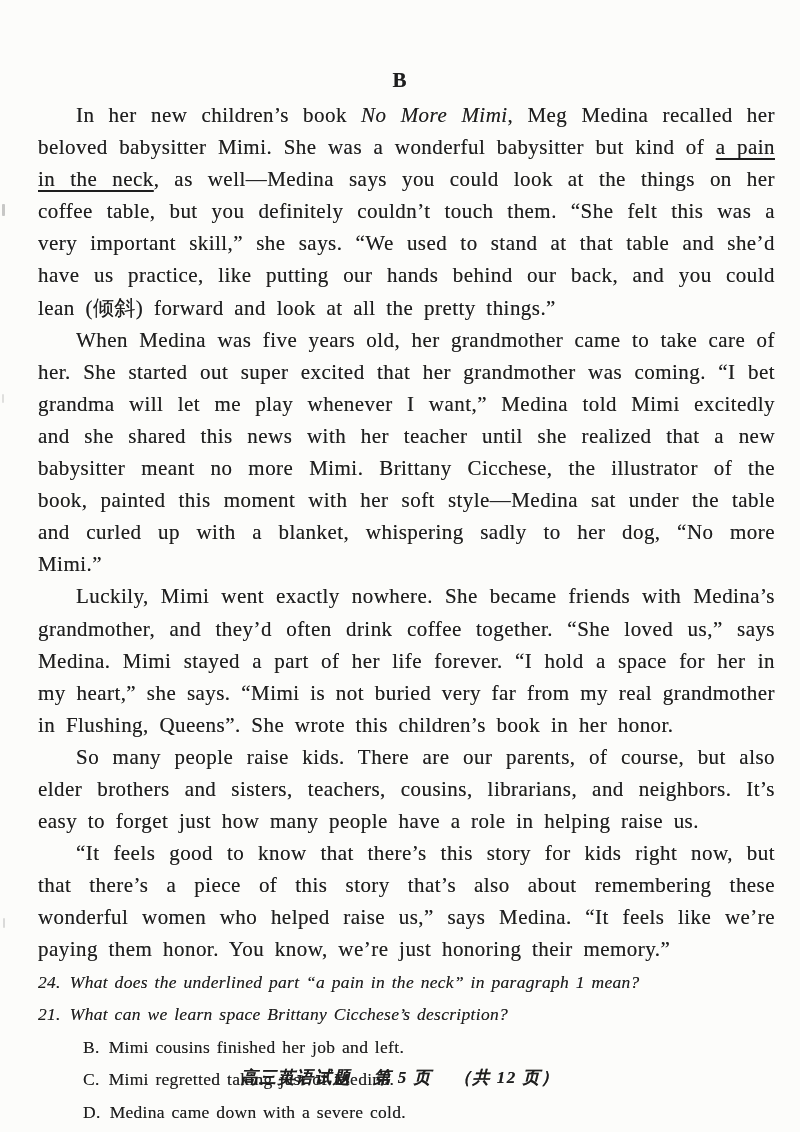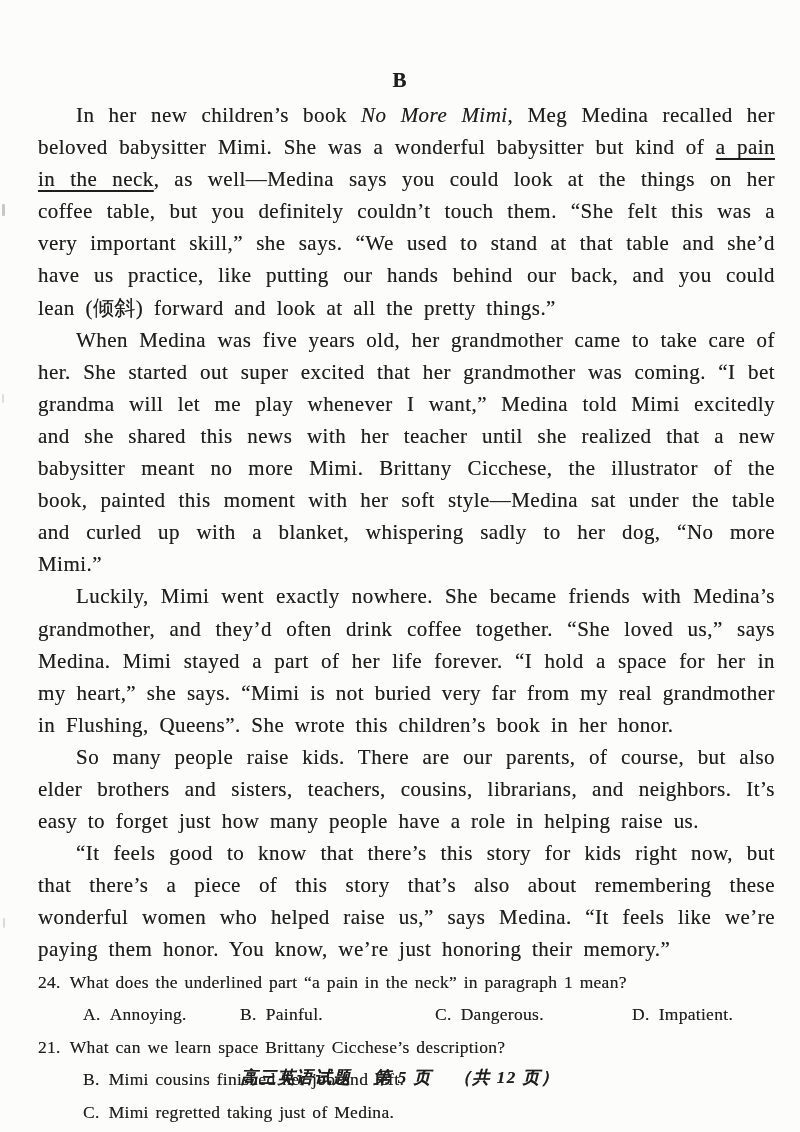--- a/index.html
+++ b/index.html
@@ -44,21 +44,21 @@
   }
   .seg-italic { font-style: italic; }
   .seg-underline { text-decoration: underline; text-underline-offset: 4px; }
 
   .questions {
     font-size: 17.5px;
     line-height: 32.5px;
     letter-spacing: 0.3px;
     word-spacing: 2px;
   }
-  .q-head { white-space: nowrap; }
+  .q-head { white-space: nowrap; font-style: italic; }
   .q-number { display: inline-block; margin-right: 9px; }
   .options.inline {
     display: flex;
     padding-left: 45px;
   }
   .options.inline .option { white-space: nowrap; }
   .options.inline .option:nth-child(1) { width: 157px; }
   .options.inline .option:nth-child(2) { width: 195px; }
   .options.inline .option:nth-child(3) { width: 197px; }
   .options.stacked .option { padding-left: 45px; white-space: nowrap; }
@@ -94,26 +94,20 @@
     <div class="passage">
         <p class="para"><span class="seg">In her new children’s book </span><span class="seg-italic">No More Mimi</span><span class="seg">, Meg Medina recalled her beloved babysitter Mimi. She was a wonderful babysitter but kind of </span><span class="seg-underline">a pain in the neck</span><span class="seg">, as well—Medina says you could look at the things on her coffee table, but you definitely couldn’t touch them. “She felt this was a very important skill,” she says. “We used to stand at that table and she’d have us practice, like putting our hands behind our back, and you could lean (倾斜) forward and look at all the pretty things.”</span></p>
         <p class="para"><span class="seg">When Medina was five years old, her grandmother came to take care of her. She started out super excited that her grandmother was coming. “I bet grandma will let me play whenever I want,” Medina told Mimi excitedly and she shared this news with her teacher until she realized that a new babysitter meant no more Mimi. Brittany Cicchese, the illustrator of the book, painted this moment with her soft style—Medina sat under the table and curled up with a blanket, whispering sadly to her dog, “No more Mimi.”</span></p>
         <p class="para"><span class="seg">Luckily, Mimi went exactly nowhere. She became friends with Medina’s grandmother, and they’d often drink coffee together. “She loved us,” says Medina. Mimi stayed a part of her life forever. “I hold a space for her in my heart,” she says. “Mimi is not buried very far from my real grandmother in Flushing, Queens”. She wrote this children’s book in her honor.</span></p>
         <p class="para"><span class="seg">So many people raise kids. There are our parents, of course, but also elder brothers and sisters, teachers, cousins, librarians, and neighbors. It’s easy to forget just how many people have a role in helping raise us.</span></p>
         <p class="para"><span class="seg">“It feels good to know that there’s this story for kids right now, but that there’s a piece of this story that’s also about remembering these wonderful women who helped raise us,” says Medina. “It feels like we’re paying them honor. You know, we’re just honoring their memory.”</span></p>
       </div>
     <div class="questions">
         <div class="question">
           <div class="q-head"><span class="q-number">24.</span><span>What does the underlined part “a pain in the neck” in paragraph 1 mean?</span></div>
-          <div class="options inline">
-            <div class="option"><span class="opt-label">A.</span><span>Annoying.</span></div>
-            <div class="option"><span class="opt-label">B.</span><span>Painful.</span></div>
-            <div class="option"><span class="opt-label">C.</span><span>Dangerous.</span></div>
-            <div class="option"><span class="opt-label">D.</span><span>Impatient.</span></div>
-          </div>
         </div>
         <div class="question">
           <div class="q-head"><span class="q-number">21.</span><span>What can we learn space Brittany Cicchese’s description?</span></div>
           <div class="options stacked">
             <div class="option"><span class="opt-label">B.</span><span>Mimi cousins finished her job and left.</span></div>
             <div class="option"><span class="opt-label">C.</span><span>Mimi regretted taking just of Medina.</span></div>
             <div class="option"><span class="opt-label">D.</span><span>Medina came down with a severe cold.</span></div>
           </div>
         </div>
       </div>

